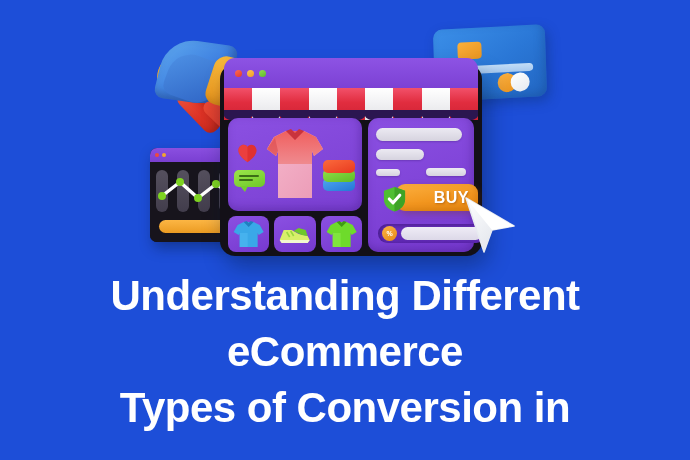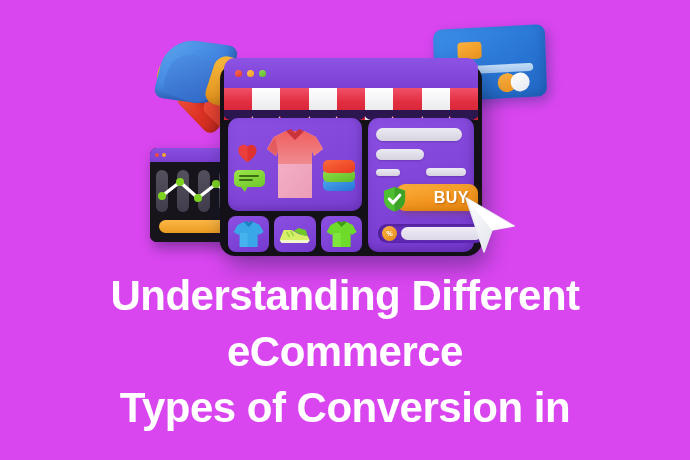--- a/index.html
+++ b/index.html
@@ -14,21 +14,21 @@
   body {
     font-family: "Liberation Sans", sans-serif;
     background: #0189d6;
     position: relative;
   }
 
   .poster {
     position: relative;
     width: 690px;
     height: 460px;
-    background: #d946ef;
+    background: #1d4ed8;
     overflow: hidden;
   }
 
   
   .illustration {
     position: absolute;
     left: 0;
     top: 0;
     width: 690px;
     height: 262px;

